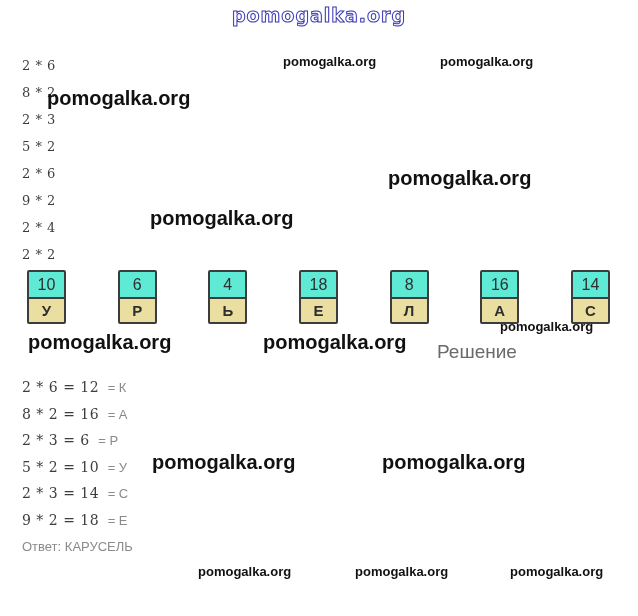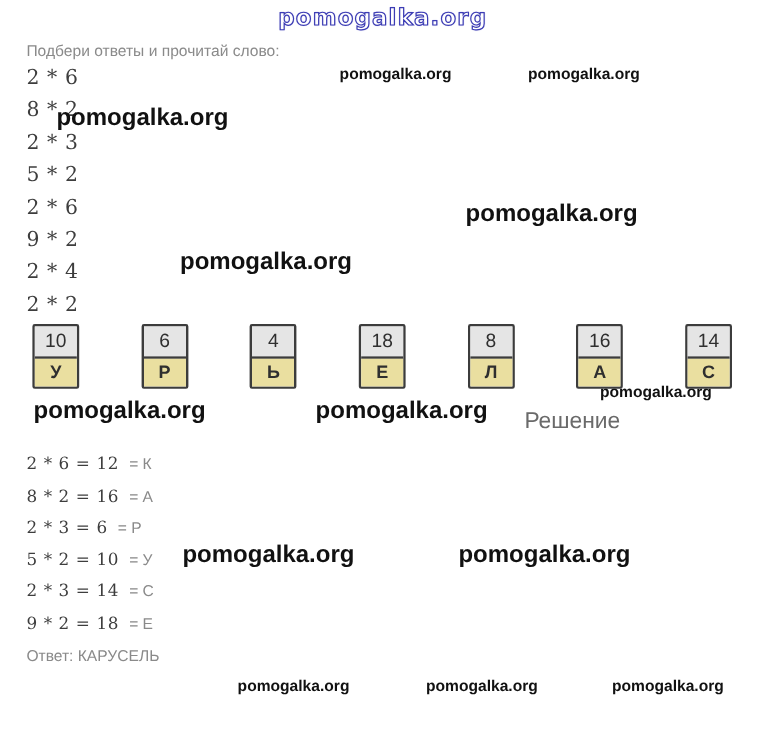--- a/index.html
+++ b/index.html
@@ -35,21 +35,21 @@
 
   
   .problems {
     position: absolute;
     left: 22px; top: 52px;
   }
   .problem-line {
     height: 27px;
     line-height: 27px;
     font-family: "DejaVu Serif", serif;
-    font-size: 17px;
+    font-size: 13px;
     color: #3d3d3d;
     letter-spacing: 0.5px;
   }
 
   
   .wm {
     position: absolute;
     color: #111111;
     font-weight: bold;
     white-space: nowrap;
@@ -71,21 +71,21 @@
     background: #ffffff;
   }
   .card-number {
     height: 25px;
     border-bottom: 2px solid #3c3c3c;
     display: flex;
     align-items: center;
     justify-content: center;
     font-size: 16px;
     color: #2f2f2f;
-    background: #e5e5e5;
+    background: #5eead4;
   }
   .card-letter {
     height: 23px;
     display: flex;
     align-items: center;
     justify-content: center;
     font-size: 15px;
     font-weight: bold;
     color: #2f2f2f;
     background: #eadfa0;
@@ -127,21 +127,20 @@
     color: #8a8a8a;
   }
 </style>
 </head>
 <body>
 
 <div class="page">
 
   <div class="logo">pomogalka.org</div>
 
-  <div class="instruction">Подбери ответы и прочитай слово:</div>
 
   <div class="problems">
     <div class="problem-line">2 * 6</div>
     <div class="problem-line">8 * 2</div>
     <div class="problem-line">2 * 3</div>
     <div class="problem-line">5 * 2</div>
     <div class="problem-line">2 * 6</div>
     <div class="problem-line">9 * 2</div>
     <div class="problem-line">2 * 4</div>
     <div class="problem-line">2 * 2</div>

